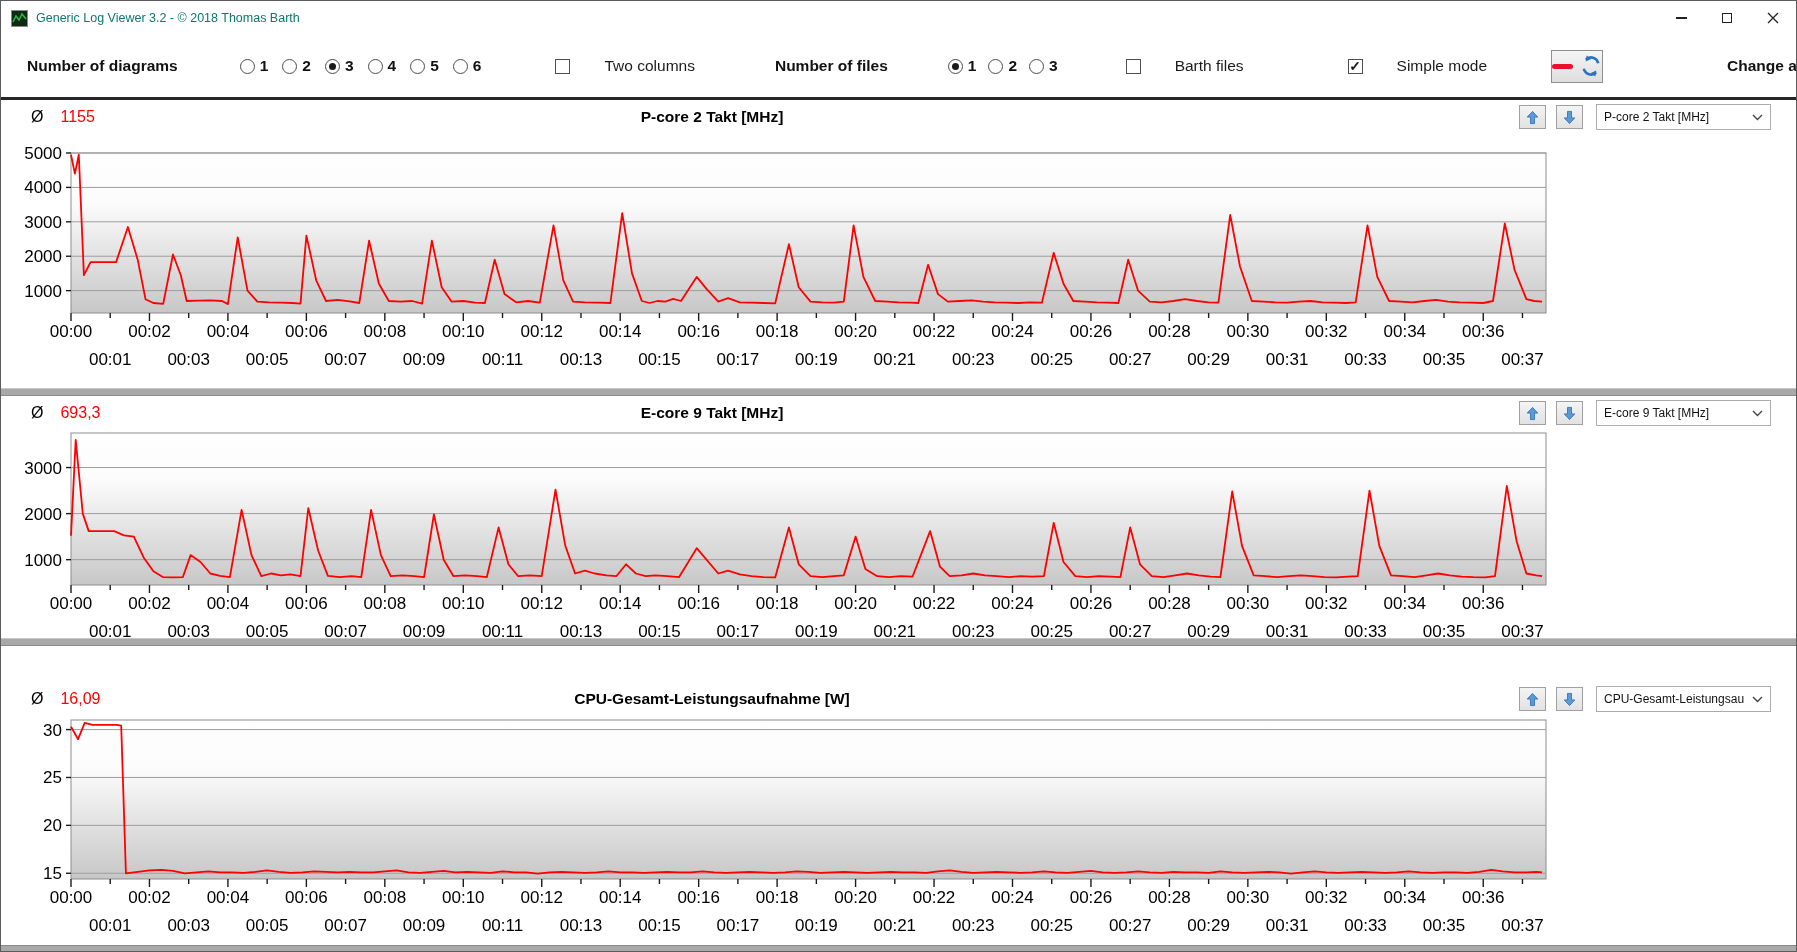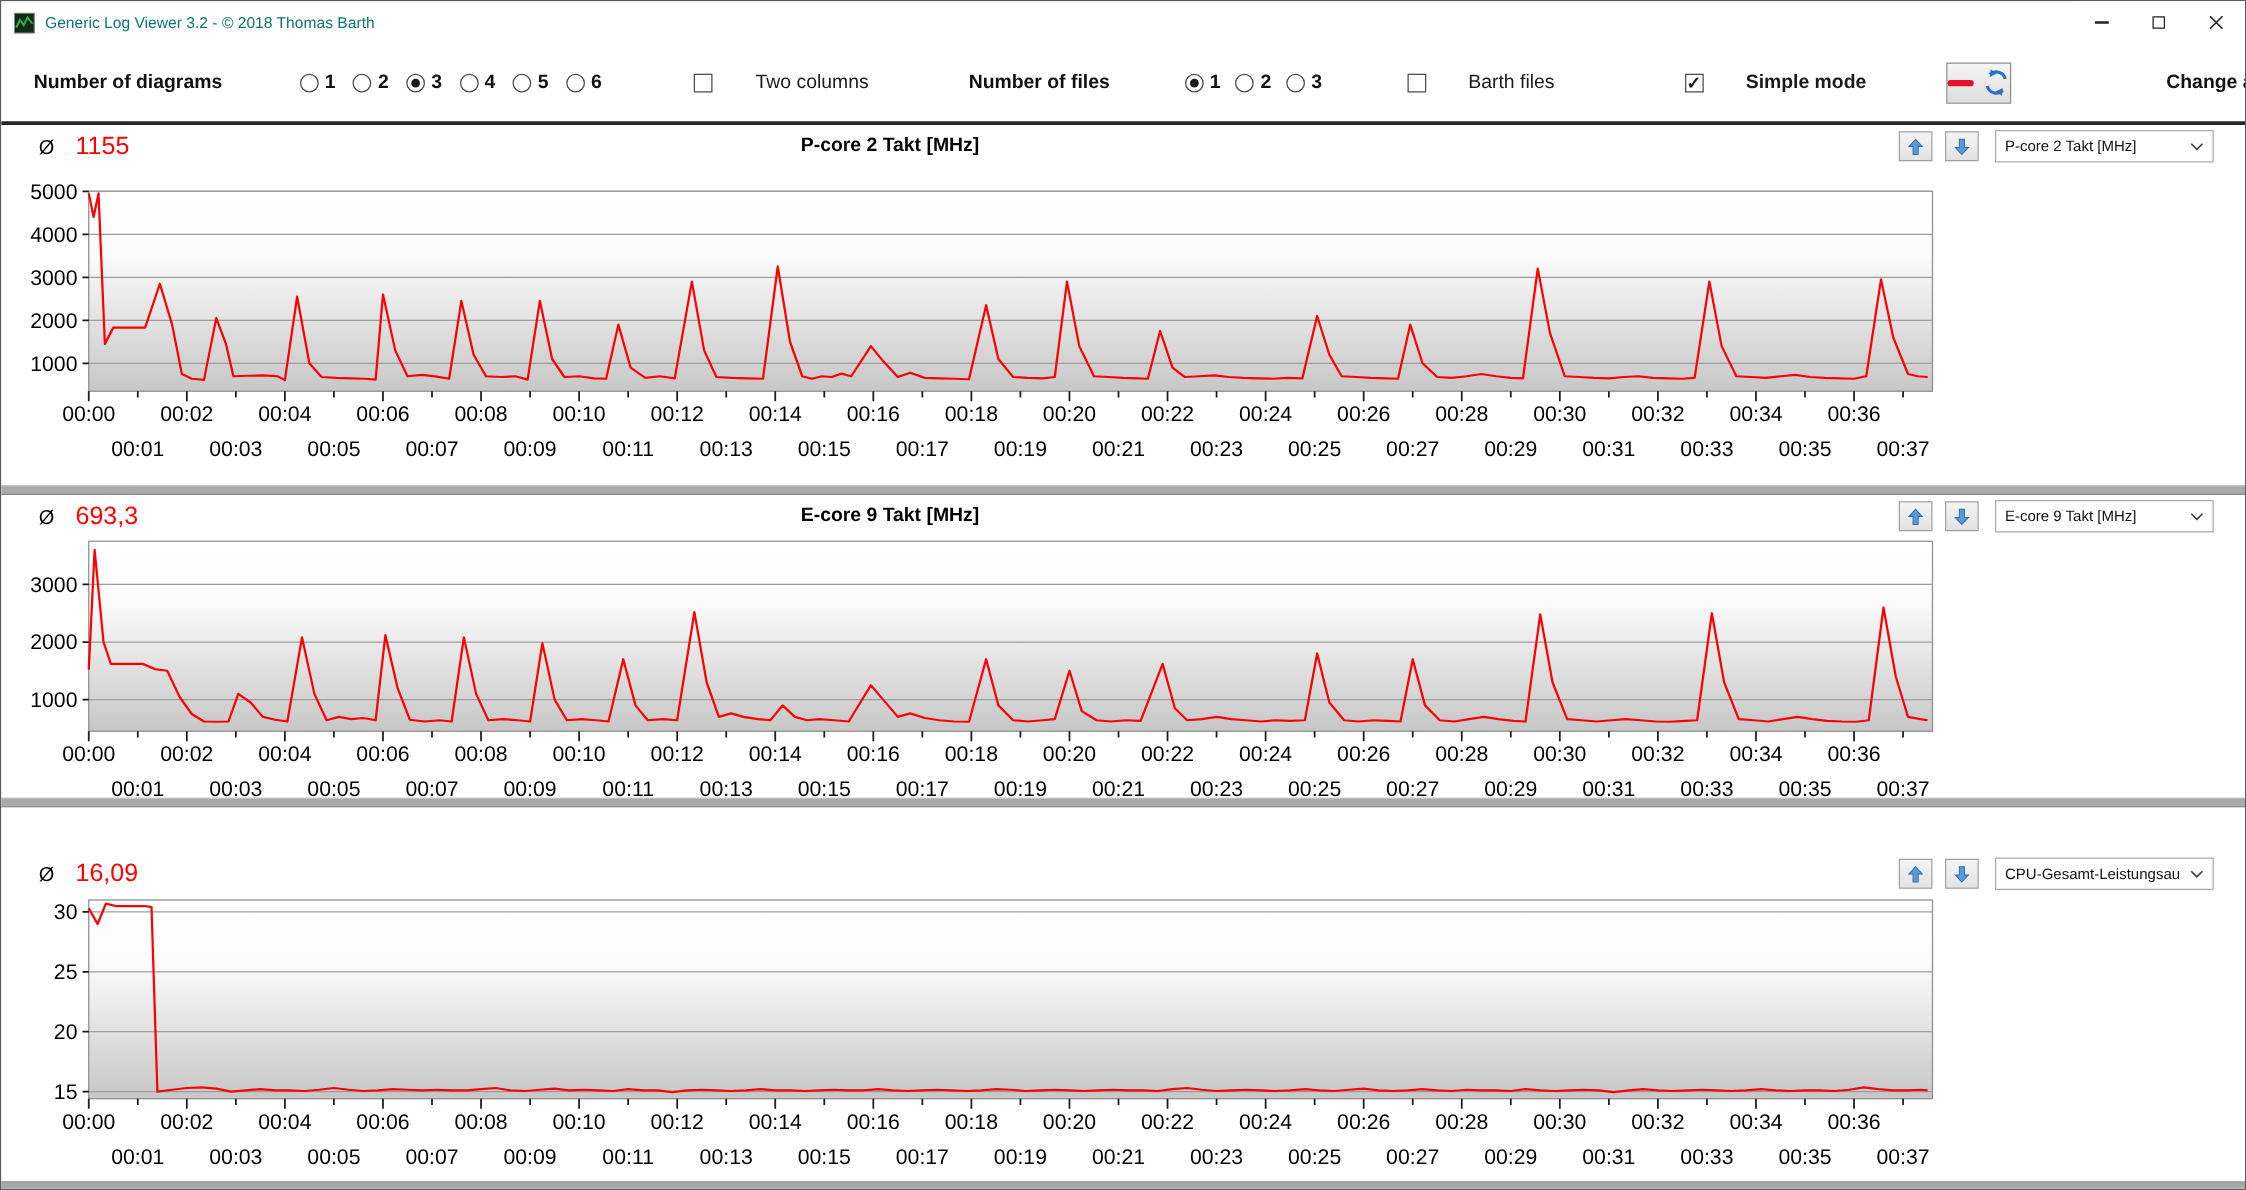--- a/index.html
+++ b/index.html
@@ -24,36 +24,36 @@
   .tb-label { font-size: 15.5px; font-weight: bold; color: #111; white-space: nowrap; }
   .radio-group { display: flex; align-items: center; }
   .radio-item { display: flex; align-items: center; cursor: pointer; }
   .radio { width: 15px; height: 15px; border: 1px solid #4d4d4d; border-radius: 50%; background: #fff; display: inline-flex; align-items: center; justify-content: center; margin-right: 5px; }
   .radio .dot { width: 7px; height: 7px; border-radius: 50%; background: transparent; }
   .radio.checked .dot { background: #1a1a1a; }
   .radio-num { font-size: 15.5px; font-weight: bold; color: #111; }
   .cb-item { display: flex; align-items: center; cursor: pointer; white-space: nowrap; }
   .cb { width: 15px; height: 15px; border: 1px solid #4d4d4d; background: #fff; display: inline-flex; align-items: center; justify-content: center; margin-right: 6px; font-size: 14px; font-weight: bold; color: #1a1a1a; line-height: 1; }
   .cb-label { font-size: 15.5px; color: #1b1b1b; margin-left: 28px; }
-  .cb-label.bold { font-weight: bold; }
+  .cb-label.bold { font-weight: normal; }
   .tb-btn { border: 1px solid #8f8f8f; background: linear-gradient(#f5f5f5, #dedede); display: flex; align-items: center; justify-content: center; cursor: pointer; }
   .refresh-btn { width: 74px; height: 33px; gap: 7px; }
   .red-dash { width: 21px; height: 5px; border-radius: 2.5px; background: #e8112d; display: inline-block; }
   .big-arrow-btn { width: 42px; height: 30px; }
   
   .top-divider { height: 3px; background: #262626; }
   .splitter { height: 8px; background: #a9a9a9; border-top: 1px solid #c6c6c6; border-bottom: 1px solid #8a8a8a; }
   .bottom-strip { height: 6px; background: #a9a9a9; border-top: 1px solid #8a8a8a; }
   
   .panel { position: relative; background: #fff; }
   .panel .pad { height: 36px; }
   .panel-header { height: 34px; position: relative; display: flex; align-items: center; padding-left: 30px; }
   .avg-wrap { display: flex; align-items: baseline; gap: 17px; z-index: 2; }
   .avg-sym { font-size: 16px; color: #000; }
-  .avg-val { font-size: 20px; color: #fe0000; }
+  .avg-val { font-size: 16px; color: #fe0000; }
   .panel-title { position: absolute; left: 70px; width: 1282px; text-align: center; font-weight: bold; font-size: 15.5px; color: #000; }
   .panel-controls { position: absolute; right: 25px; top: 4px; display: flex; align-items: center; }
   .mini-btn { width: 27px; height: 24px; border: 1px solid #a0a0a0; background: linear-gradient(#f4f4f4, #e2e2e2); display: flex; align-items: center; justify-content: center; cursor: pointer; }
   .mini-btn + .mini-btn { margin-left: 10px; }
   .combo { margin-left: 13px; width: 175px; height: 26px; border: 1px solid #acacac; background: #fff; display: flex; align-items: center; padding: 0 7px; cursor: pointer; }
   .combo-text { font-size: 12px; color: #111; white-space: nowrap; overflow: hidden; }
   .combo-chevron { margin-left: auto; display: inline-flex; flex: none; }
   svg.chart { display: block; font-family: "Liberation Sans", sans-serif; }
 </style>
 </head>
@@ -447,20 +447,21 @@
 
 <div class="splitter"></div>
 
 <div class="panel" style="height:299px;">
   <div class="pad"></div>
   <div class="panel-header">
     <span class="avg-wrap">
       <span class="avg-sym">Ø</span>
       <span class="avg-val">16,09</span>
     </span>
+    <span class="panel-title">CPU-Gesamt-Leistungsaufnahme [W]</span>
     <span class="panel-controls">
       <button class="mini-btn">
           <svg width="13" height="17" viewBox="0 0 16 16">
             <path d="M8 0.5 L14.5 7.5 H10.5 V15.5 H5.5 V7.5 H1.5 Z" fill="#5b9bd5" stroke="#2e6db4" stroke-width="1"></path>
           </svg>
         </button>
       <button class="mini-btn">
           <svg width="13" height="17" viewBox="0 0 16 16">
             <path d="M8 15.5 L14.5 8.5 H10.5 V0.5 H5.5 V8.5 H1.5 Z" fill="#5b9bd5" stroke="#2e6db4" stroke-width="1"></path>
           </svg>

